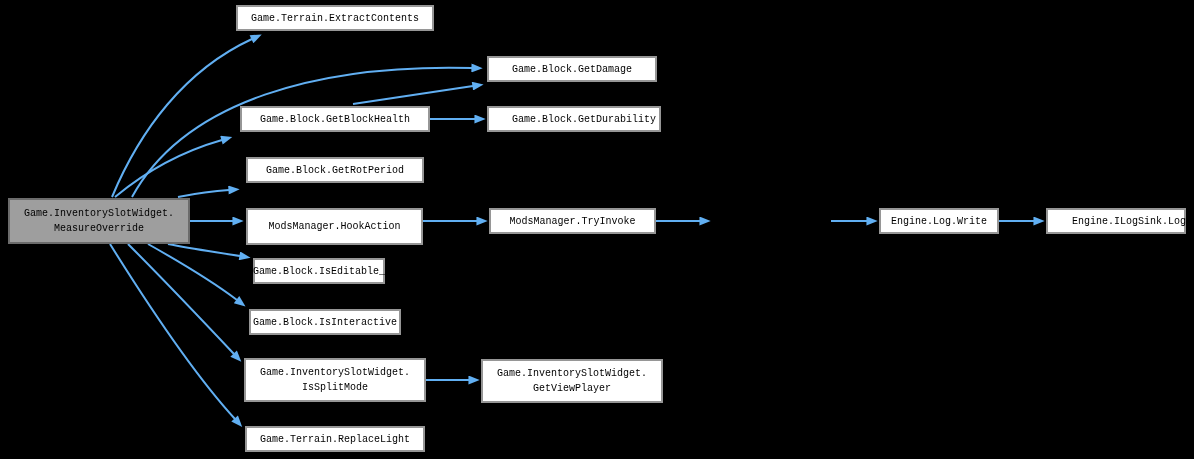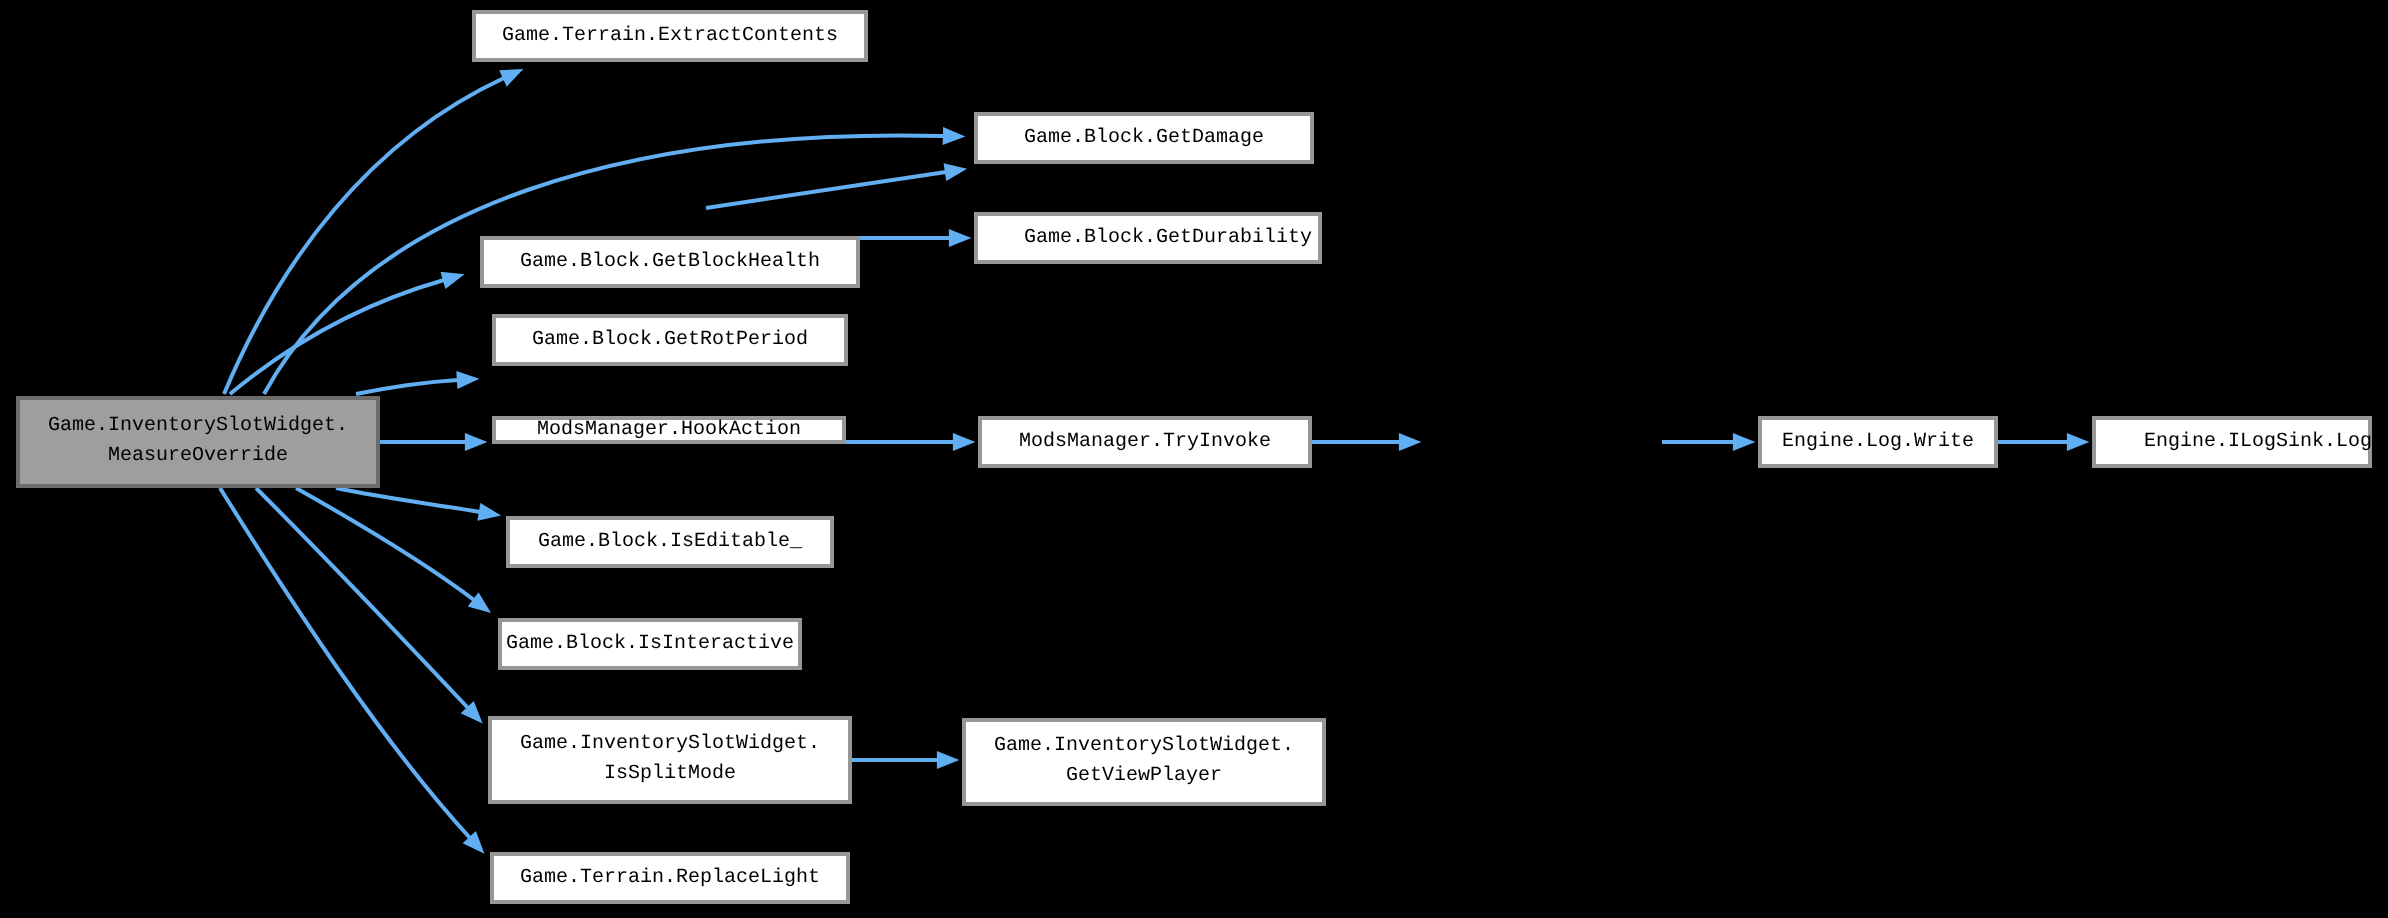--- a/index.html
+++ b/index.html
@@ -61,36 +61,36 @@
     </g>
   </svg>
 
   <div class="node root" style="left:8px;top:198px;width:182px;height:46px;">Game.InventorySlotWidget.
 MeasureOverride</div>
 
   <div class="node" style="left:236px;top:5px;width:198px;height:26px;">Game.Terrain.ExtractContents</div>
 
   <div class="node" style="left:487px;top:56px;width:170px;height:26px;">Game.Block.GetDamage</div>
 
-  <div class="node" style="left:240px;top:106px;width:190px;height:26px;margin-top:12px;">Game.Block.GetBlockHealth</div>
+  <div class="node" style="left:240px;top:106px;width:190px;height:26px;">Game.Block.GetBlockHealth</div>
 
   <div class="node" style="left:487px;top:106px;width:174px;height:26px;padding-left:20px;">Game.Block.GetDurability</div>
 
   <div class="node" style="left:246px;top:157px;width:178px;height:26px;">Game.Block.GetRotPeriod</div>
 
-  <div class="node" style="left:246px;top:208px;width:177px;height:14px;">ModsManager.HookAction</div>
+  <div class="node" style="left:246px;top:208px;width:177px;height:37px;">ModsManager.HookAction</div>
 
   <div class="node" style="left:489px;top:208px;width:167px;height:26px;">ModsManager.TryInvoke</div>
 
 
   <div class="node" style="left:879px;top:208px;width:120px;height:26px;">Engine.Log.Write</div>
 
   <div class="node" style="left:1046px;top:208px;width:140px;height:26px;padding-left:26px;">Engine.ILogSink.Log</div>
 
-  <div class="node" style="left:253px;top:258px;width:164px;height:26px;">Game.Block.IsEditable_</div>
+  <div class="node" style="left:253px;top:258px;width:132px;height:26px;">Game.Block.IsEditable_</div>
 
   <div class="node" style="left:249px;top:309px;width:152px;height:26px;">Game.Block.IsInteractive</div>
 
   <div class="node" style="left:244px;top:358px;width:182px;height:44px;">Game.InventorySlotWidget.
 IsSplitMode</div>
 
   <div class="node" style="left:481px;top:359px;width:182px;height:44px;">Game.InventorySlotWidget.
 GetViewPlayer</div>
 
   <div class="node" style="left:245px;top:426px;width:180px;height:26px;">Game.Terrain.ReplaceLight</div>

